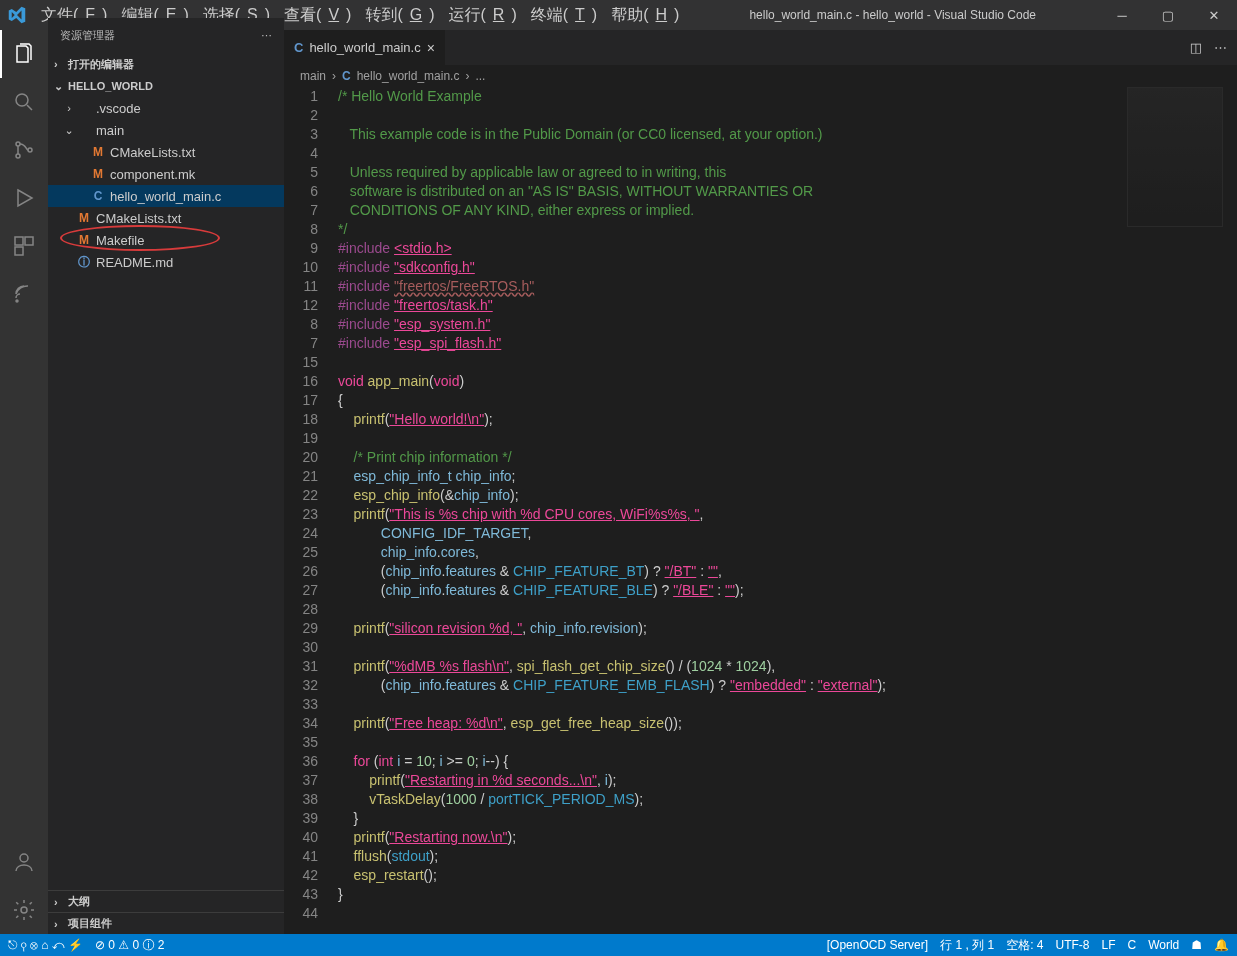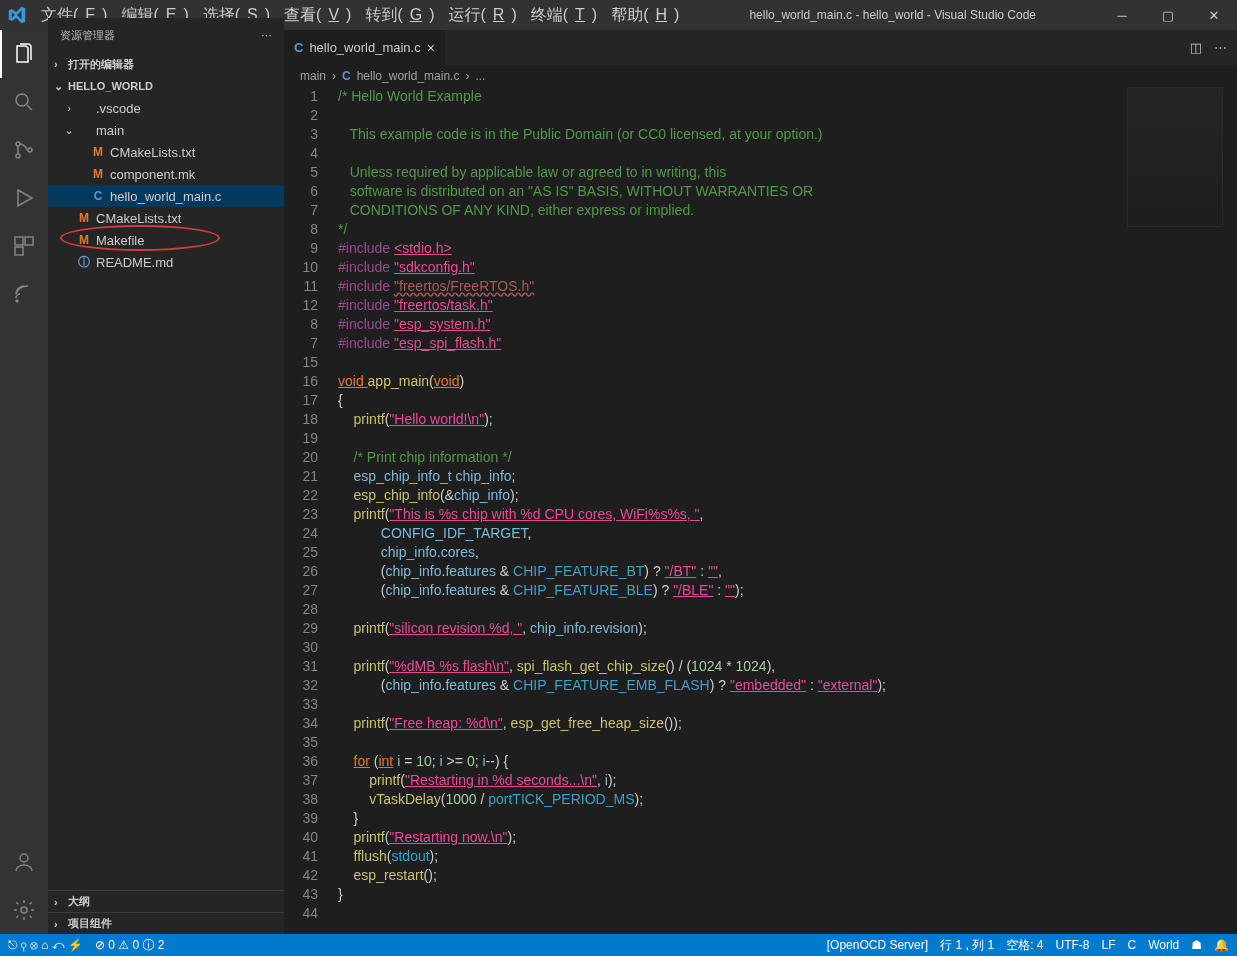--- a/index.html
+++ b/index.html
@@ -49,21 +49,21 @@
 .gutter { position:absolute; left:0; top:0; bottom:0; width:48px; text-align:right; color:#858585; font-family:Consolas,monospace; font-size:14px; line-height:19px; padding-right:14px; }
 .lines { position:absolute; left:54px; right:0; top:0; bottom:0; font-family:Consolas,monospace; font-size:14px; line-height:19px; white-space:pre; }
 .lines .l { height:19px; }
 
 .minimap { position:absolute; right:14px; top:57px; width:96px; height:140px; background:linear-gradient(#2a2a2a,#1e1e1e); opacity:.6; border:1px solid #333; }
 
 
 .cm { color:#529949; }      
 .pp { color:#9b4a8e; }      
 .s  { color:#ec4899;text-decoration:underline; }      
-.kw { color:#f97316;text-decoration:underline; }      
+.kw { color:#ec4899; }      
 .fn { color:#c8c170; }      
 .nm { color:#9fcfa0; }      
 .cn { color:#3ea0c8; }      
 .vr { color:#7fb9d8; }      
 .sq { color:#a65c5c; text-decoration:wavy underline; text-decoration-color:#a65c5c; }
 
 
 .status { position:absolute; left:0; right:0; bottom:0; height:22px; background:#007acc; color:#fff; display:flex; align-items:center; font-size:12px; padding:0 8px; gap:12px; }
 .status .spacer { flex:1; }
 .status span { display:flex; align-items:center; gap:3px; }

